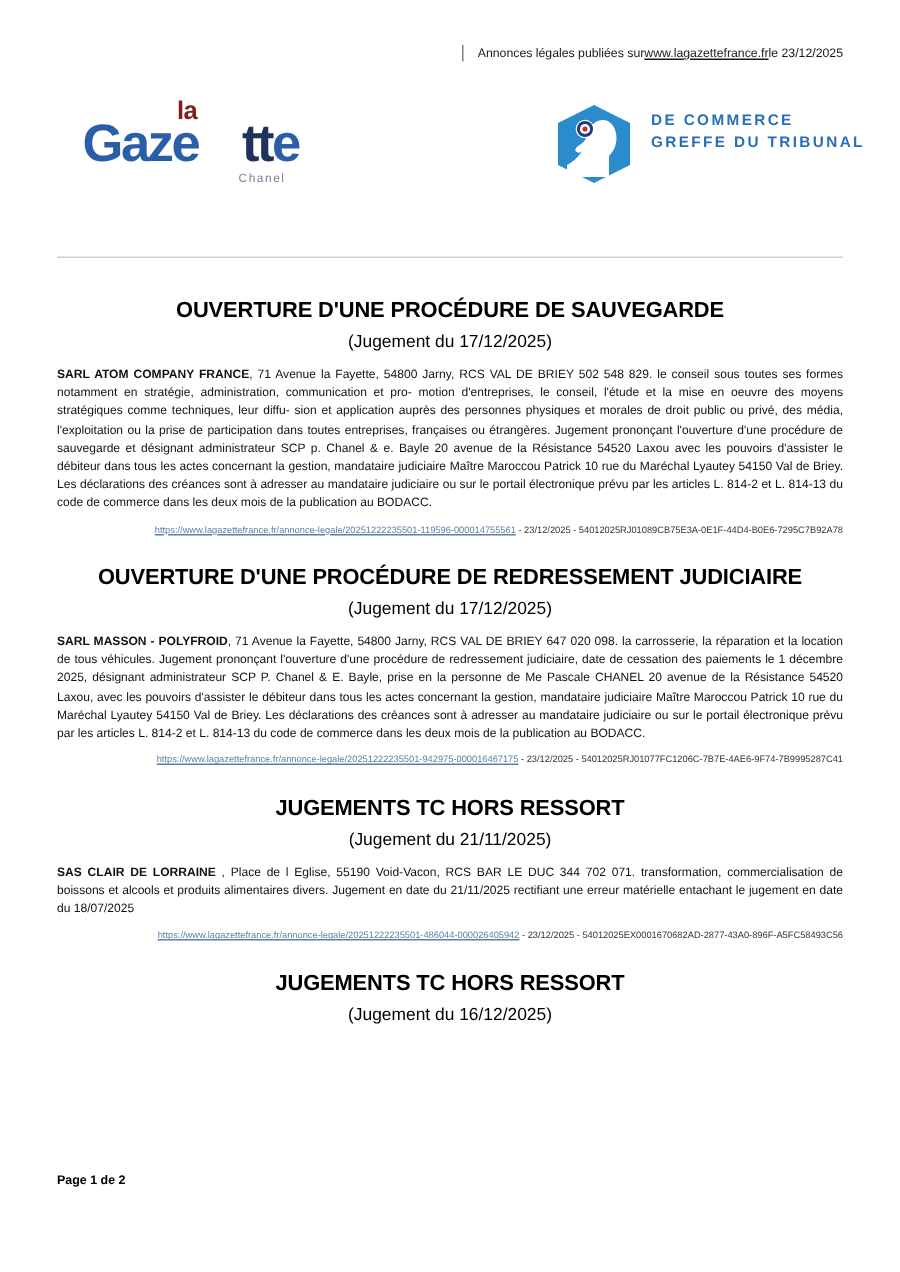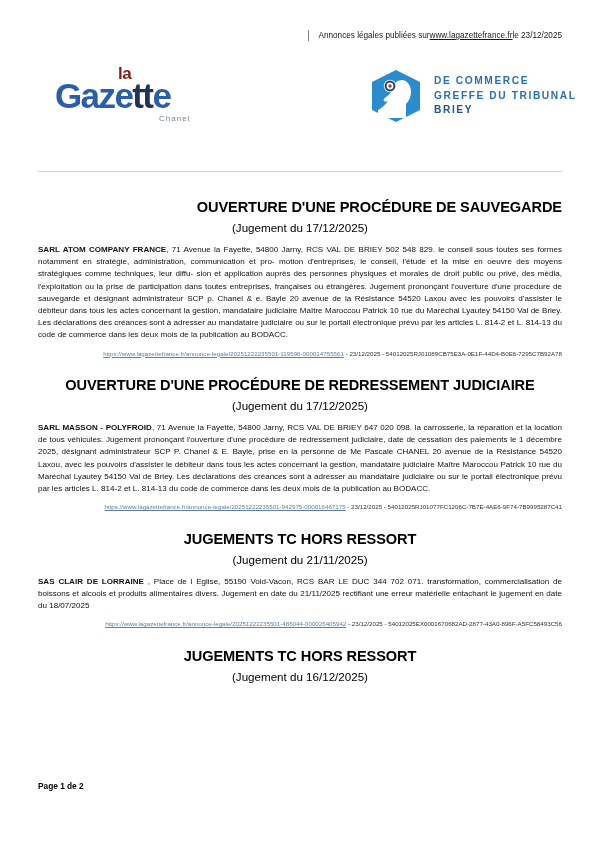--- a/index.html
+++ b/index.html
@@ -78,21 +78,21 @@
     position: absolute;
     left: 0px;
     top: 12px;
     font-size: 35px;
     font-weight: bold;
     color: #2a5fa8;
     letter-spacing: -1.6px;
     line-height: 38px;
     white-space: nowrap;
   }
-  .gz-main .dark { color: #20335c; }
+  .gz-main .dark { color: #20335c; margin-left: 29px; }
   .gz-france {
     position: absolute;
     left: 104px;
     top: 49px;
     font-size: 8px;
     color: #7b8596;
     letter-spacing: 1px;
   }
 
   .greffe-logo {
@@ -154,21 +154,21 @@
 
   .ann-title {
     text-align: center;
     font-size: 14.6px;
     font-weight: bold;
     letter-spacing: -0.1px;
     margin: 18px 0 0 0;
     line-height: 19px;
     color: #000;
   }
-  .ann-title.first { margin-top: 17px; text-align: right; }
+  .ann-title.first { margin-top: 17px; }
   .ann-sub {
     text-align: center;
     font-size: 11.6px;
     margin: 3px 0 0 0;
     line-height: 15px;
     color: #000;
   }
   .ann-body {
     margin: 9px 0 0 0;
     font-size: 8.05px;
@@ -231,21 +231,20 @@
           <path d="M34 12 c-5 0 -9 4 -10 9 c-1 4 -3 6 -6 8 c-2 1 -3 3 -2 4 c1 1 3 1 4 0 c-3 4 -6 7 -10 9 l0 8 l28 0 l0 -14 c3 -3 5 -7 5 -12 c0 -7 -4 -12 -9 -12 z" fill="#ffffff"></path>
           <circle cx="22" cy="18" r="6.2" fill="#ffffff"></circle>
           <circle cx="22" cy="18" r="5.4" fill="#1f3f80"></circle>
           <circle cx="22" cy="18" r="3.4" fill="#ffffff"></circle>
           <circle cx="22" cy="18" r="1.7" fill="#d02b2b"></circle>
         </svg>
       </div>
       <div class="greffe-text">
         <div>DE COMMERCE</div>
         <div>GREFFE DU TRIBUNAL</div>
-        <div class="l3">BRIEY</div>
       </div>
     </div>
   </div>
 
 
   <div class="rule"></div>
 
   <div class="content">
 
     <div class="ann">

